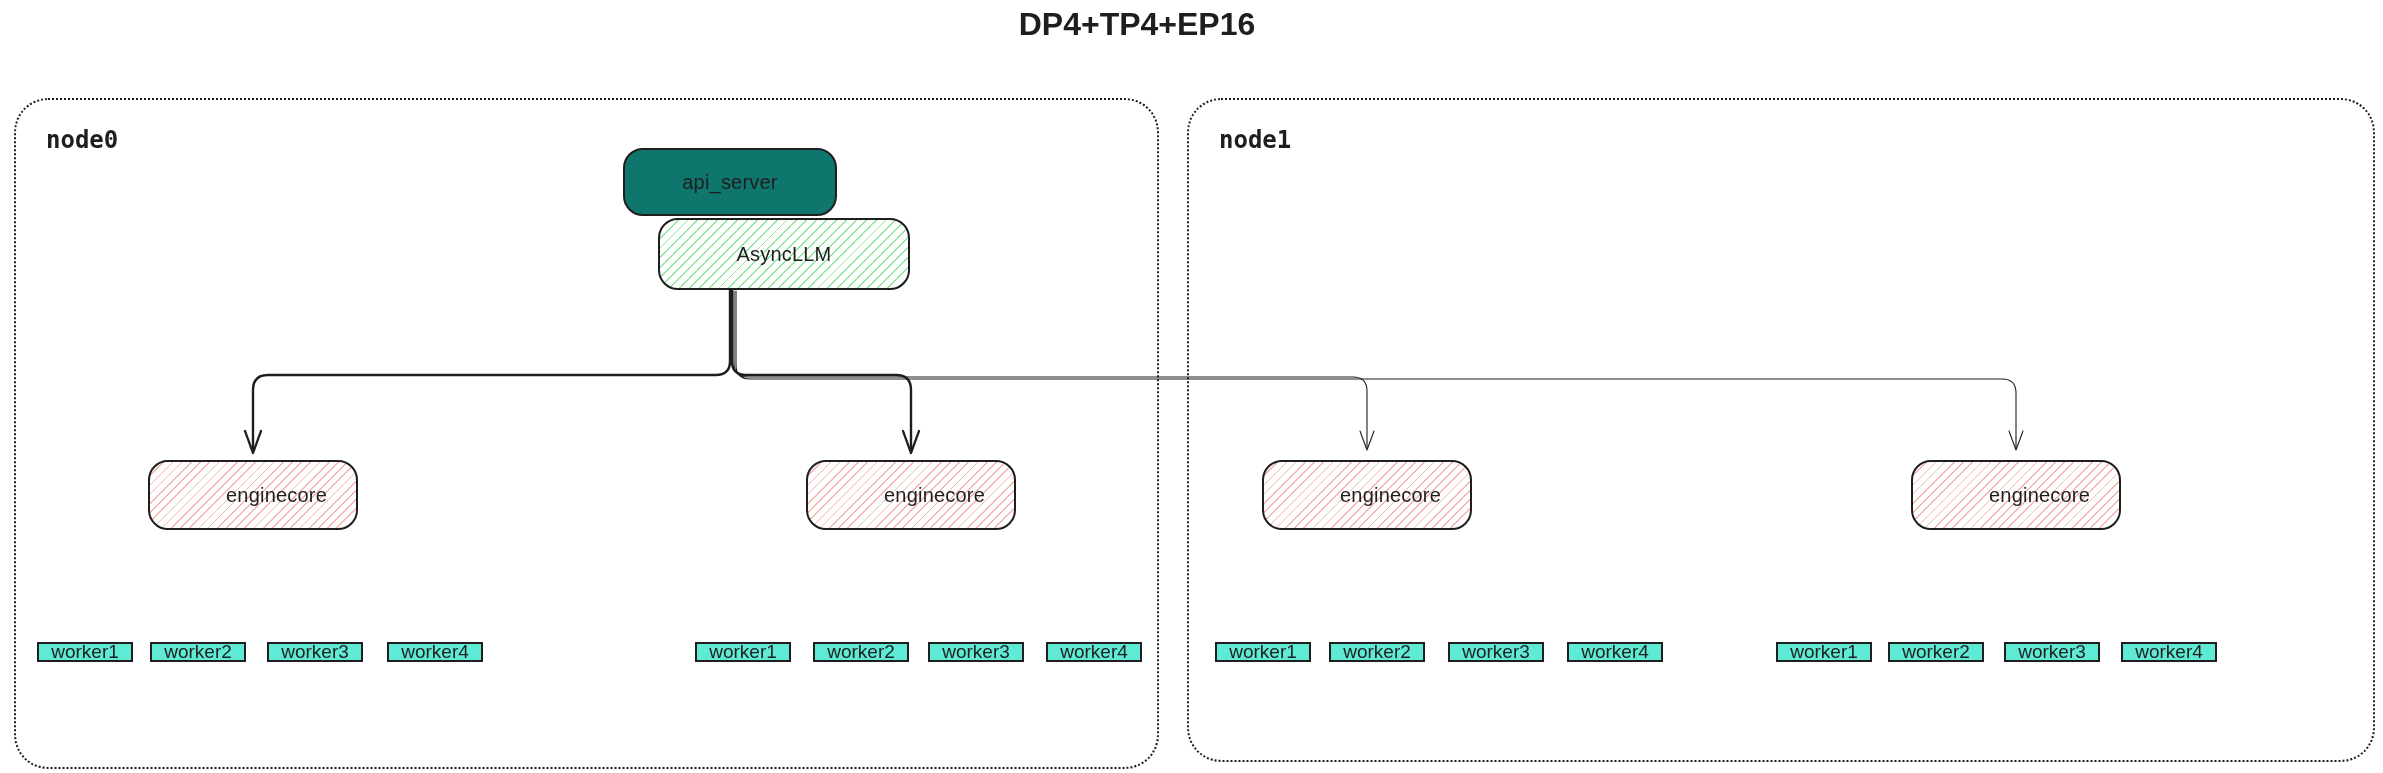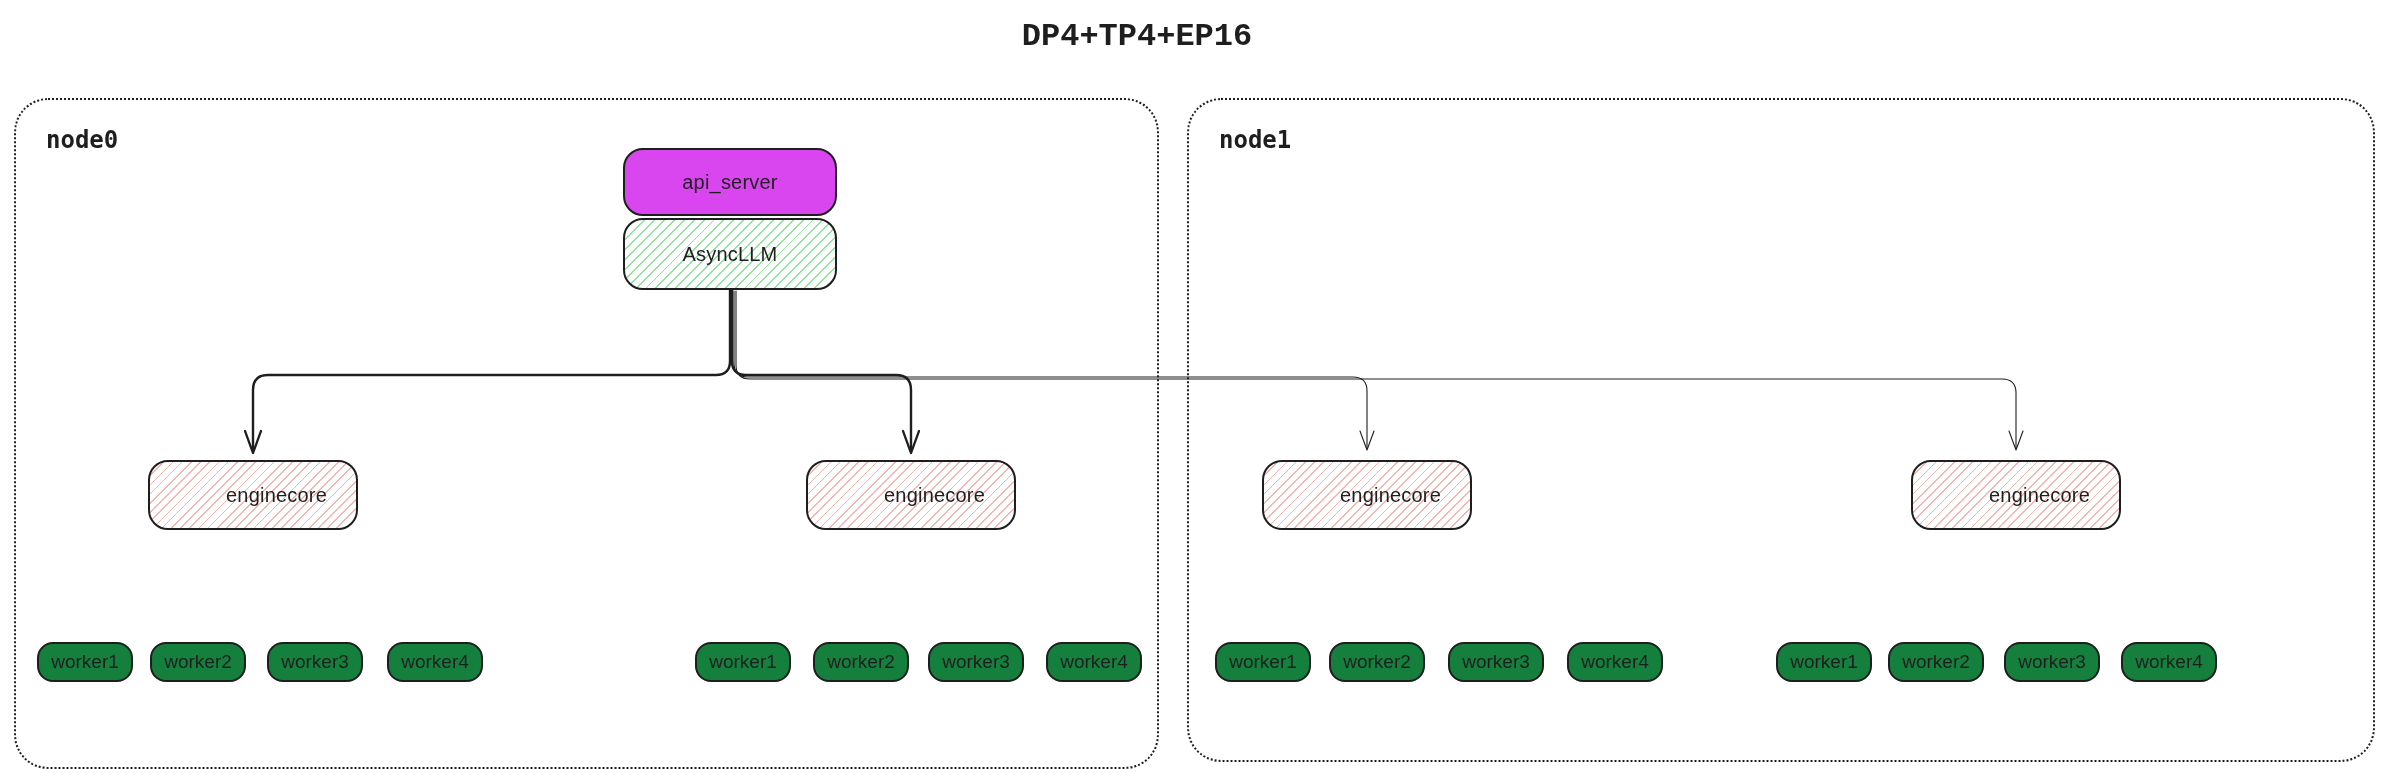--- a/index.html
+++ b/index.html
@@ -3,72 +3,71 @@
 <meta charset="utf-8">
 <style>
   html,body{margin:0;padding:0;background:#ffffff;}
   .canvas{
     position:relative;width:2383px;height:773px;overflow:hidden;
     background:#ffffff;color:#1e1e1e;
     font-family:"Liberation Sans",sans-serif;
   }
   .diagram-title{
     position:absolute;top:6px;left:1137px;transform:translateX(-50%);
-    font-family:Liberation Mono, monospace;font-size:32px;font-weight:700;
+    font-family:Liberation Sans, sans-serif;font-size:32px;font-weight:700;
     white-space:nowrap;
-    margin-top:12px;
   }
   .node{
     position:absolute;border:2.5px dotted #1e1e1e;border-radius:34px;
     background:transparent;
   }
   .node-label{
     position:absolute;top:26px;left:30px;
     font-family:"DejaVu Sans Mono",monospace;font-size:24px;font-weight:700;
   }
   .box{
     position:absolute;border:2.2px solid #1e1e1e;border-radius:20px;
-    background:#d946ef;display:flex;align-items:center;justify-content:center;
+    background:#0f766e;display:flex;align-items:center;justify-content:center;
     font-size:20px;letter-spacing:.2px;box-sizing:border-box;
   }
   .hatch-green{
     background-color:#ffffff;
     background-image:repeating-linear-gradient(-45deg,
       #8ee69e 0, #8ee69e 1.3px, transparent 1.3px, transparent 7px);
   }
   .hatch-red{
     background-color:#ffffff;
     background-image:repeating-linear-gradient(-45deg,
       #f5b5b0 0, #f5b5b0 1.2px, transparent 1.2px, transparent 6.5px);
     padding-left:47px;
   }
   .worker{
-    position:absolute;top:642px;width:96px;height:40px;box-sizing:border-box;
-    border:2px solid #1e1e1e;border-radius:16px;background:#15803d;
+    position:absolute;top:642px;width:96px;height:20px;box-sizing:border-box;
+    border:2px solid #1e1e1e;border-radius:0;background:#5eead4;
     display:flex;align-items:center;justify-content:center;
     font-size:19px;
   }
   svg.connectors{position:absolute;left:0;top:0;pointer-events:none;}
 </style>
 </head>
 <body>
 
 <div class="canvas">
 
   <div class="diagram-title">DP4+TP4+EP16</div>
 
   <div class="node" style="left:14px;top:98px;width:1141px;height:667px;">
     <div class="node-label">node0</div>
   </div>
   <div class="node" style="left:1187px;top:98px;width:1184px;height:660px;">
     <div class="node-label">node1</div>
   </div>
 
   <div class="box" style="left:623px;top:148px;width:214px;height:68px;">api_server</div>
-  <div class="box hatch-green" style="left:623px;top:218px;width:214px;height:72px;">AsyncLLM</div>
+  <div class="box hatch-green" style="left:658px;top:218px;width:252px;height:72px;">AsyncLLM</div>
 
   <div class="box hatch-red" style="left:148px;top:460px;width:210px;height:70px;">enginecore</div>
   <div class="box hatch-red" style="left:806px;top:460px;width:210px;height:70px;">enginecore</div>
   <div class="box hatch-red" style="left:1262px;top:460px;width:210px;height:70px;">enginecore</div>
   <div class="box hatch-red" style="left:1911px;top:460px;width:210px;height:70px;">enginecore</div>
 
   <div class="worker" style="left:37px;">worker1</div>
   <div class="worker" style="left:150px;">worker2</div>
   <div class="worker" style="left:267px;">worker3</div>
   <div class="worker" style="left:387px;">worker4</div>

